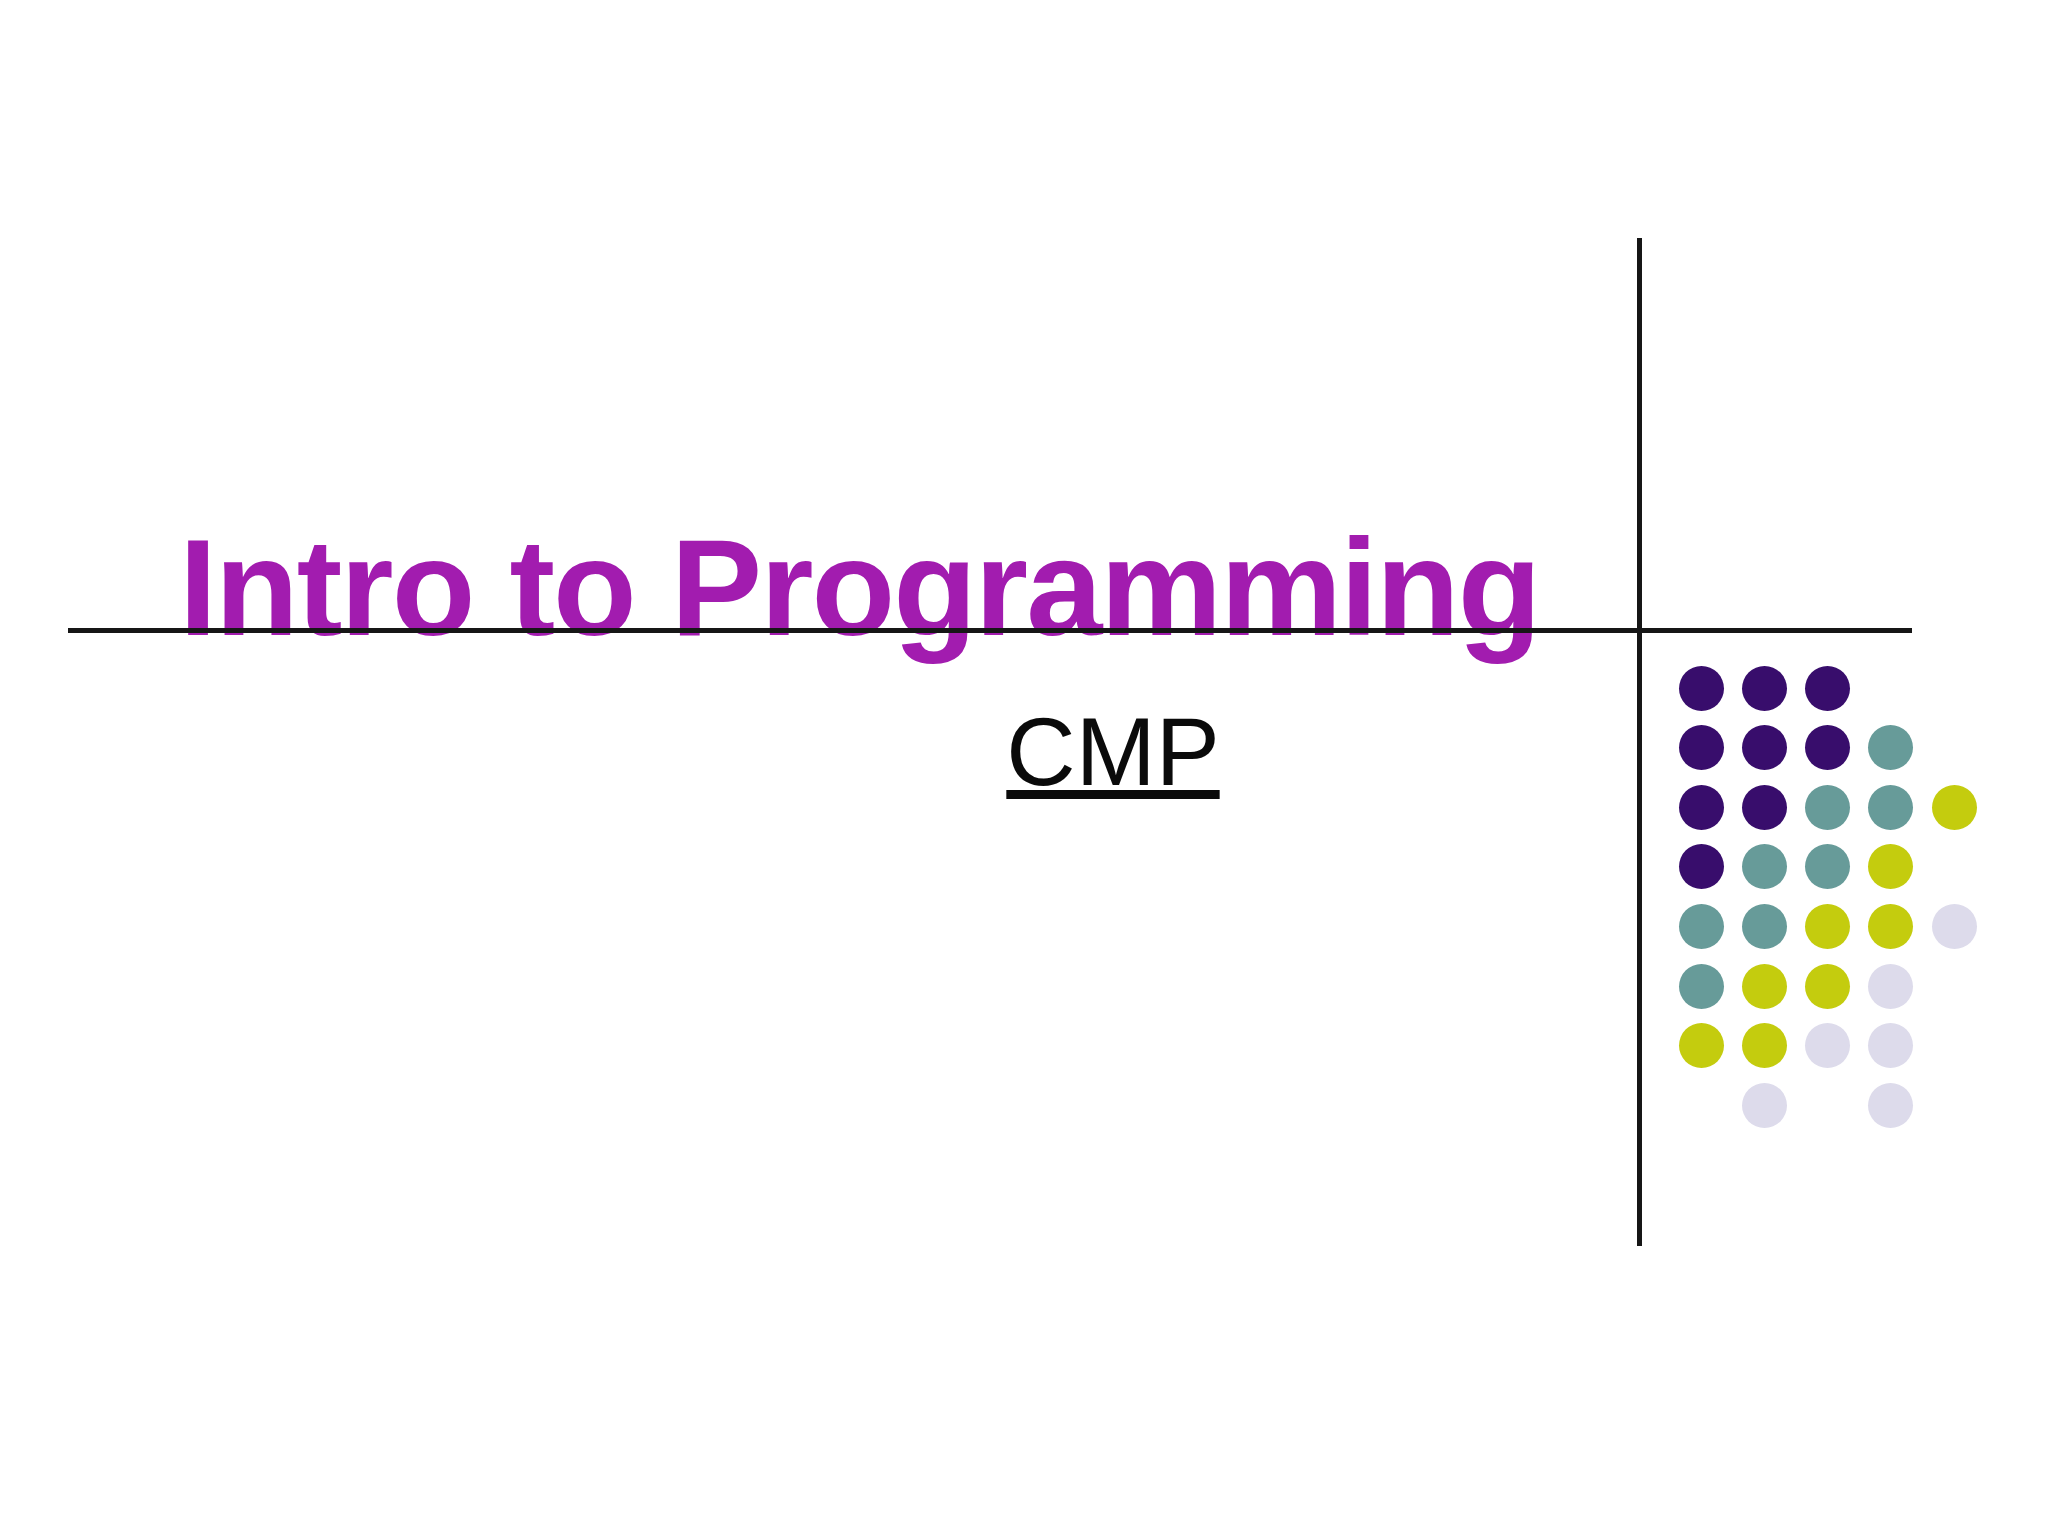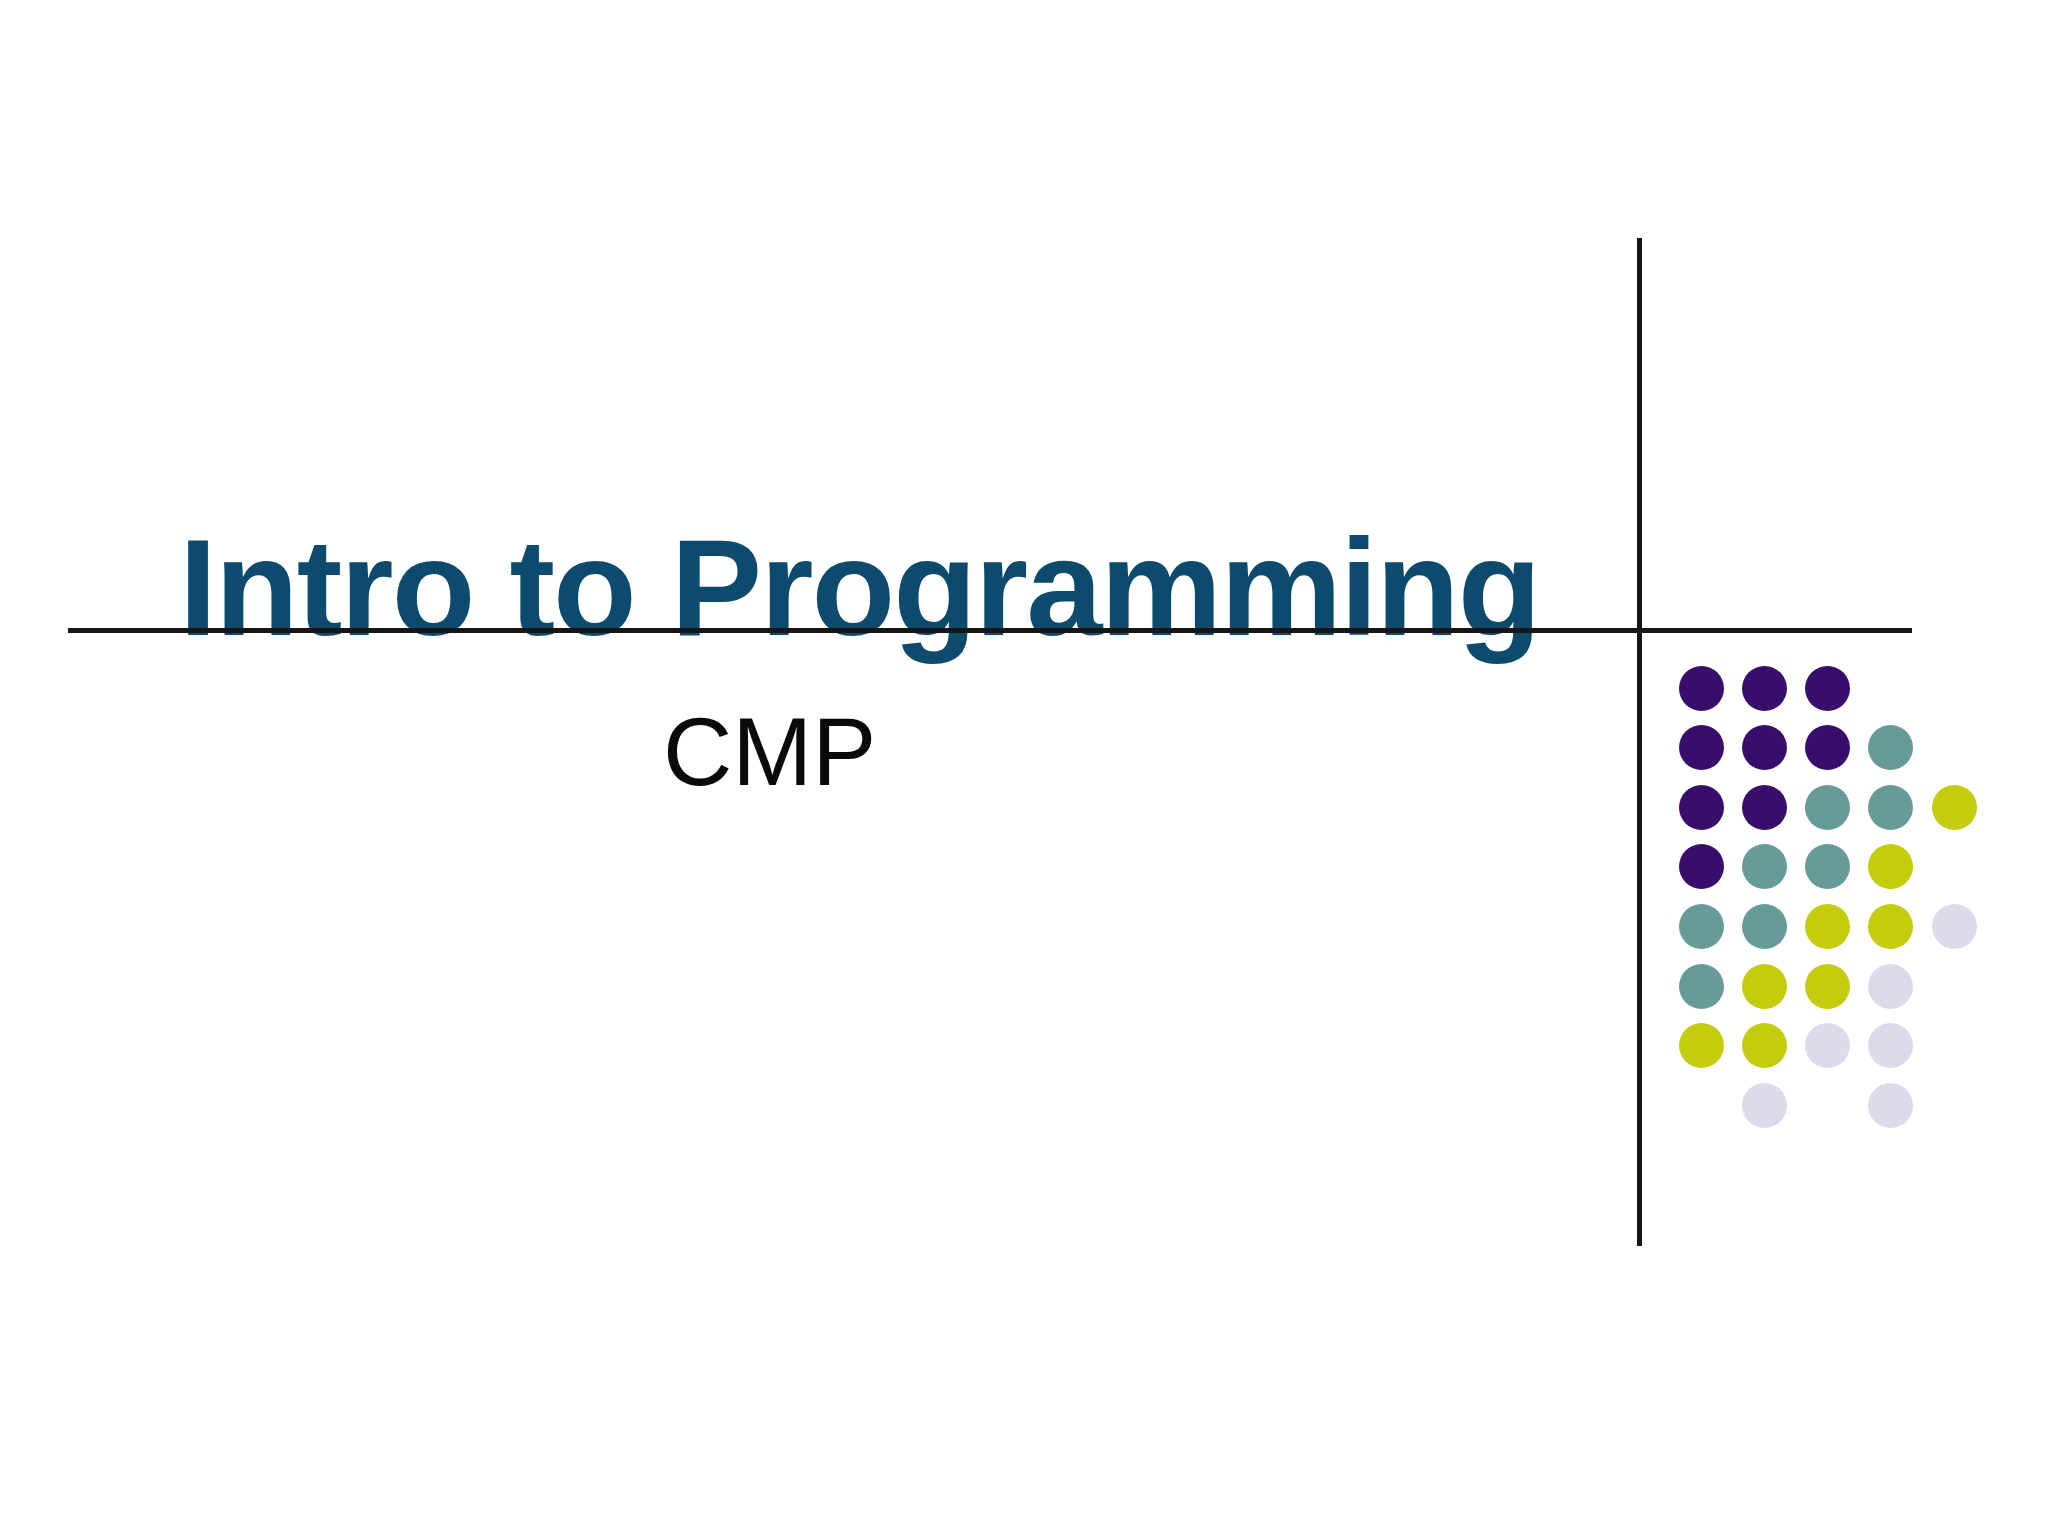--- a/index.html
+++ b/index.html
@@ -27,24 +27,25 @@
     font-weight: bold;
     line-height: 1;
     white-space: nowrap;
     letter-spacing: -2px;
   }
   .slide-subtitle {
     position: absolute;
     right: 485px;
     top: 704px;
     width: 900px;
-    text-align: left;
+    text-align: center;
     font-size: 96px;
     font-weight: normal;
     line-height: 1;
+    text-decoration: underline;
   }
   .hline {
     position: absolute;
     left: 68px;
     top: 628px;
     width: 1844px;
     height: 5px;
   }
   .vline {
     position: absolute;
@@ -62,21 +63,21 @@
     width: 45px;
     height: 45px;
     border-radius: 50%;
   }
 </style>
 </head>
 <body style="background: rgb(255, 255, 255);">
 
 <div class="slide">
 
-  <h1 class="slide-title" style="color: #0c4a6e;">Intro to Programming</h1>
+  <h1 class="slide-title" style="color: #a21caf;">Intro to Programming</h1>
 
   <div class="hline" style="background: rgb(22, 22, 22);"></div>
 
   <div class="vline" style="background: rgb(22, 22, 22);"></div>
 
   <div class="slide-subtitle" style="color: rgb(10, 10, 10);">CMP</div>
 
   <div class="dot-grid" id="dot-grid">
       <div class="dot" style="left: 1678.5px; top: 665.5px; background: rgb(56, 13, 108);"></div>
       <div class="dot" style="left: 1741.75px; top: 665.5px; background: rgb(56, 13, 108);"></div>

